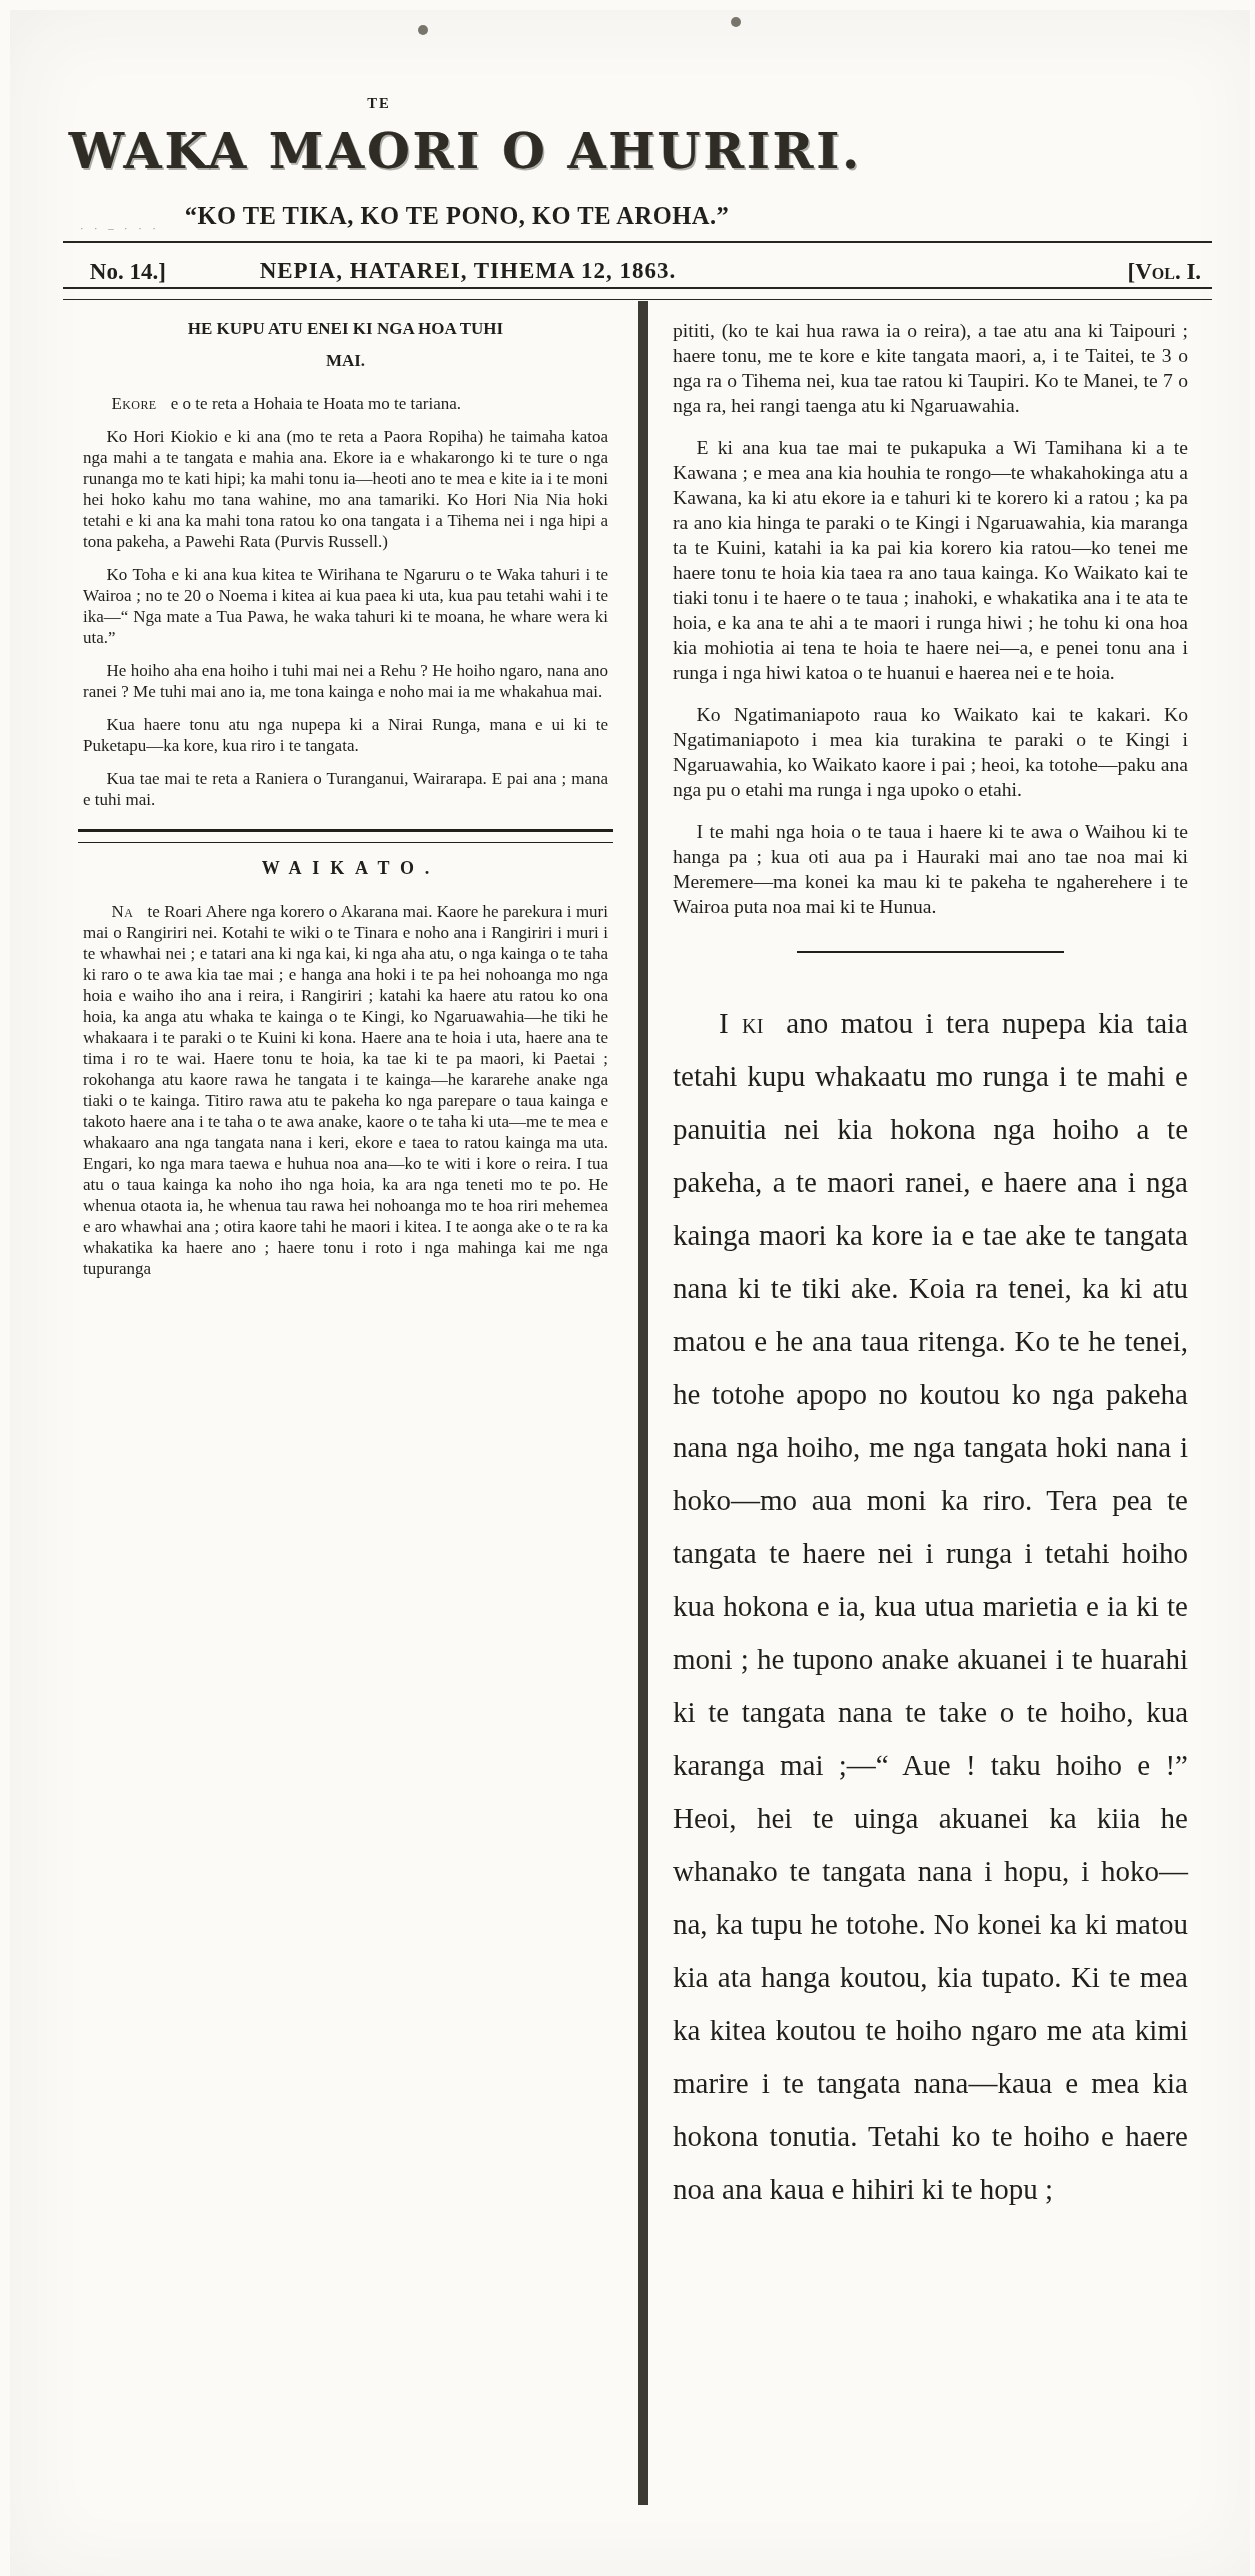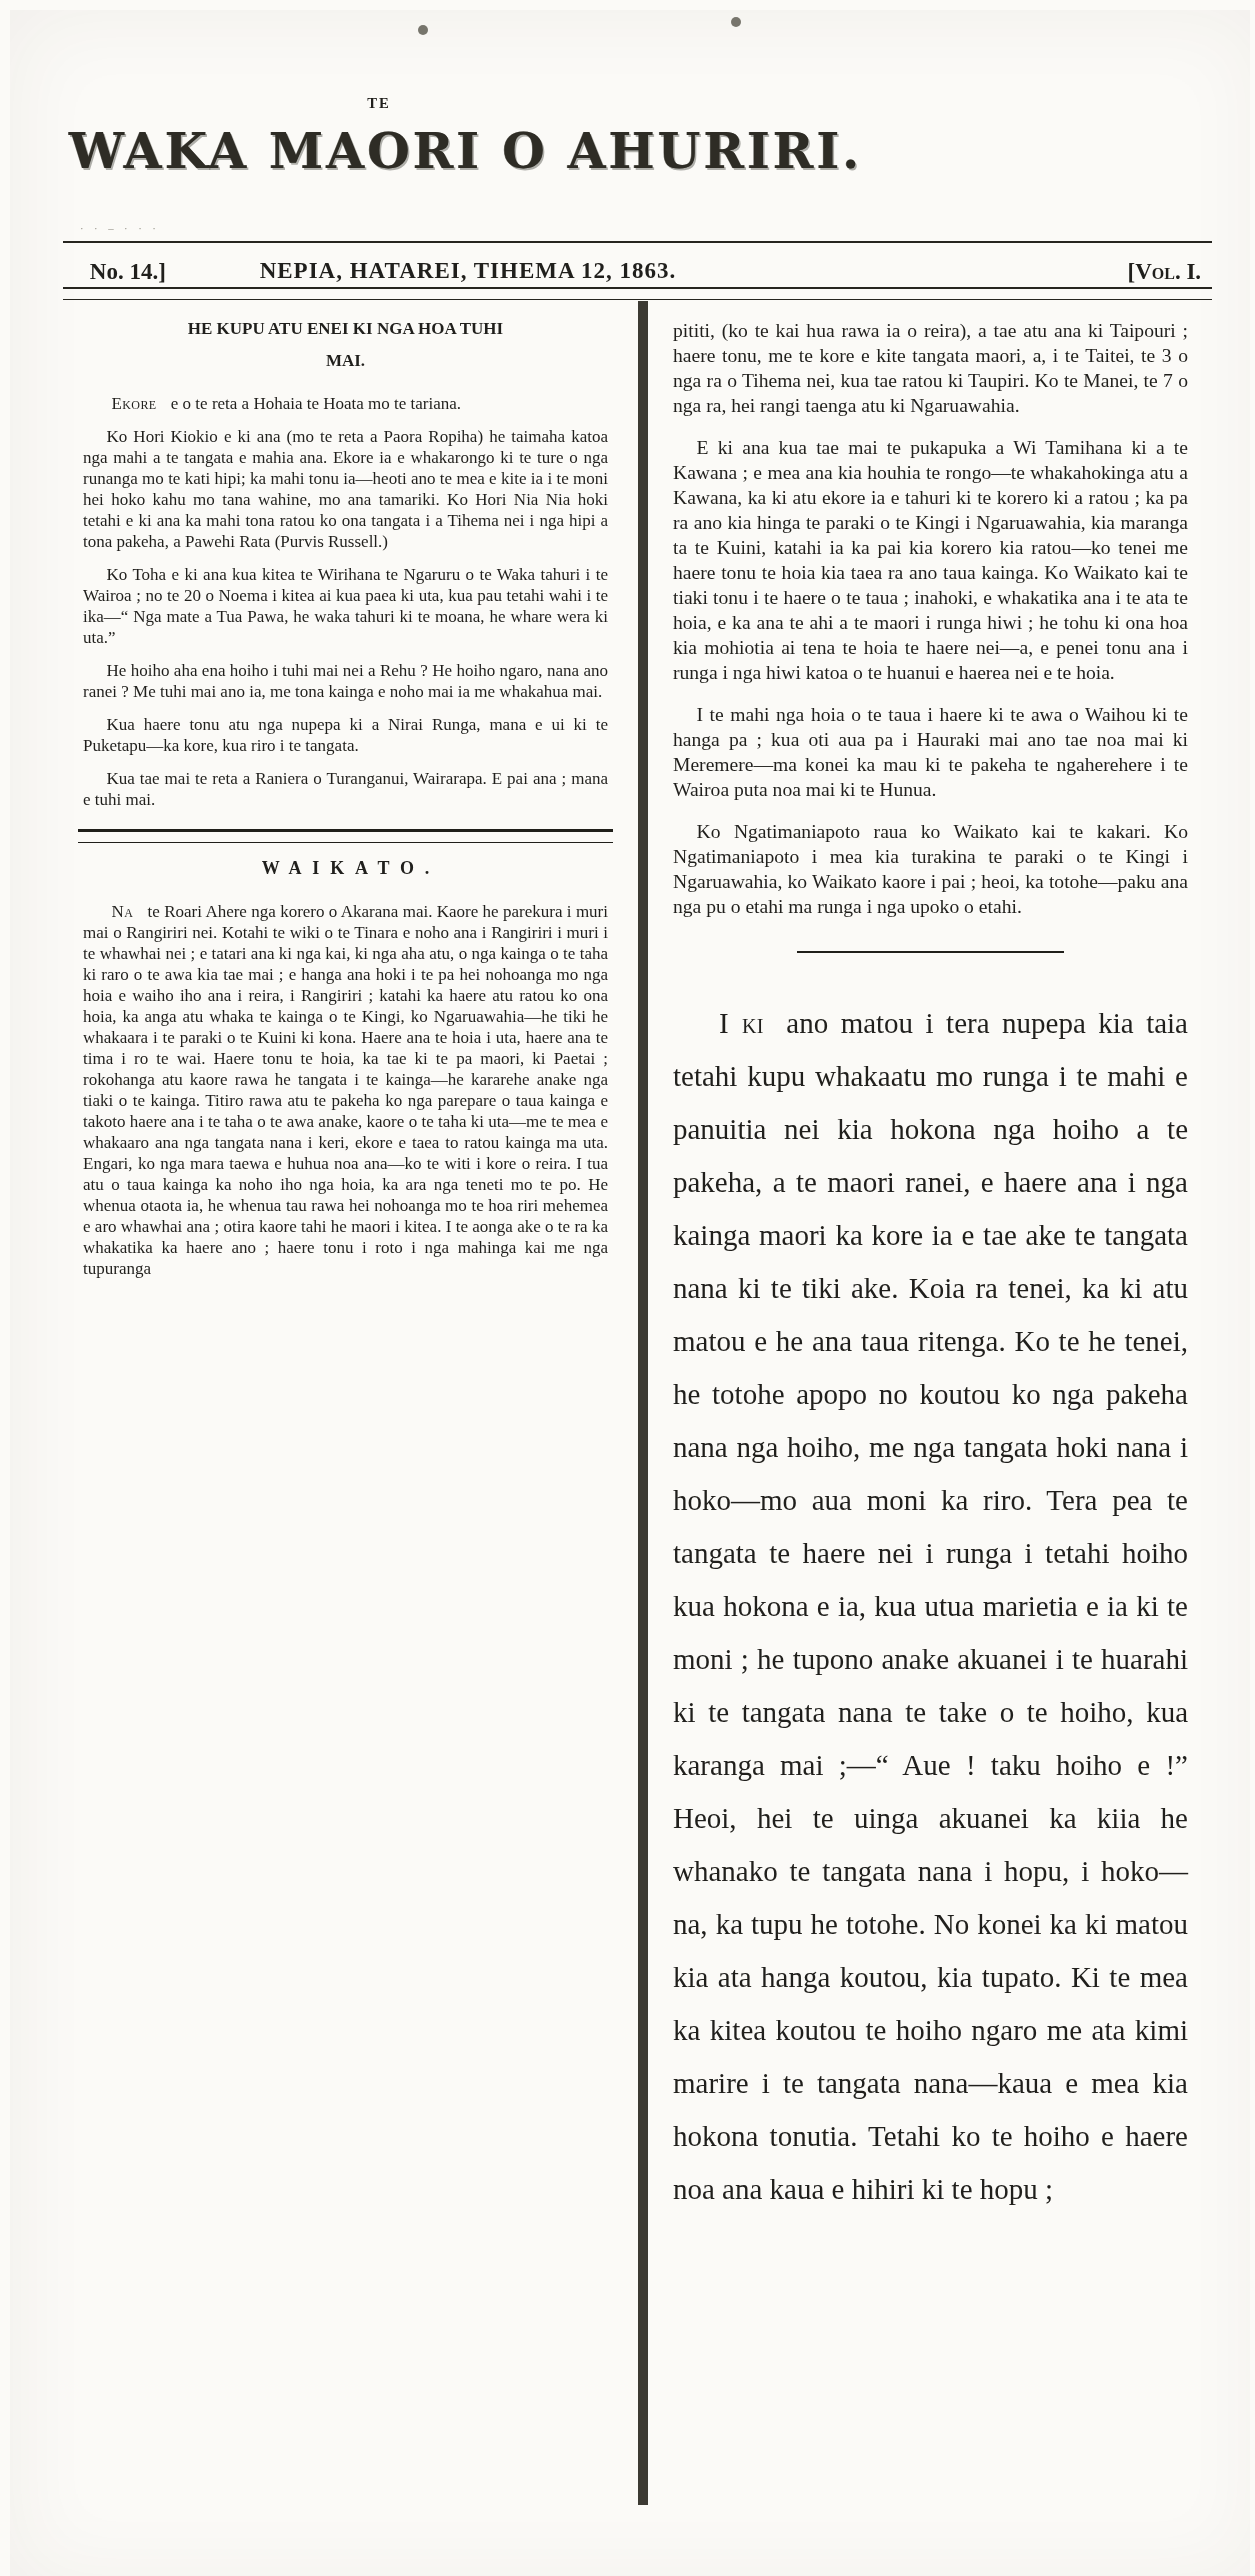--- a/index.html
+++ b/index.html
@@ -53,20 +53,21 @@
 <body>
 
 <div class="page">
 
   <div class="speck speck-a"></div>
   <div class="speck speck-b"></div>
 
   <header class="header-block">
     <div class="overline">TE</div>
     <h1 class="masthead-title">WAKA MAORI O AHURIRI.</h1>
+    <div class="motto">“KO TE TIKA, KO TE PONO, KO TE AROHA.”</div>
   </header>
 
   <div class="scan-marks">· · – · · ·</div>
 
   <div class="rule-top"></div>
 
   <div class="dateline">
     <span class="issue">No. 14.]</span>
     <span class="date">NEPIA, HATAREI, TIHEMA 12, 1863.</span>
     <span class="vol">[Vol. I.</span>
@@ -96,22 +97,22 @@
 
     <p><span class="lead">Na</span><span> te Roari Ahere nga korero o Akarana mai. Kaore he parekura i muri mai o Rangiriri nei. Kotahi te wiki o te Tinara e noho ana i Rangiriri i muri i te whawhai nei ; e tatari ana ki nga kai, ki nga aha atu, o nga kainga o te taha ki raro o te awa kia tae mai ; e hanga ana hoki i te pa hei nohoanga mo nga hoia e waiho iho ana i reira, i Rangiriri ; katahi ka haere atu ratou ko ona hoia, ka anga atu whaka te kainga o te Kingi, ko Ngaruawahia—he tiki he whakaara i te paraki o te Kuini ki kona. Haere ana te hoia i uta, haere ana te tima i ro te wai. Haere tonu te hoia, ka tae ki te pa maori, ki Paetai ; rokohanga atu kaore rawa he tangata i te kainga—he kararehe anake nga tiaki o te kainga. Titiro rawa atu te pakeha ko nga parepare o taua kainga e takoto haere ana i te taha o te awa anake, kaore o te taha ki uta—me te mea e whakaaro ana nga tangata nana i keri, ekore e taea to ratou kainga ma uta. Engari, ko nga mara taewa e huhua noa ana—ko te witi i kore o reira. I tua atu o taua kainga ka noho iho nga hoia, ka ara nga teneti mo te po. He whenua otaota ia, he whenua tau rawa hei nohoanga mo te hoa riri mehemea e aro whawhai ana ; otira kaore tahi he maori i kitea. I te aonga ake o te ra ka whakatika ka haere ano ; haere tonu i roto i nga mahinga kai me nga tupuranga</span></p>
 
   </section>
 
   <section class="col col-right">
 
     <div class="body-rt">
       <p class="cont">pititi, (ko te kai hua rawa ia o reira), a tae atu ana ki Taipouri ; haere tonu, me te kore e kite tangata maori, a, i te Taitei, te 3 o nga ra o Tihema nei, kua tae ratou ki Taupiri. Ko te Manei, te 7 o nga ra, hei rangi taenga atu ki Ngaruawahia.</p>
       <p>E ki ana kua tae mai te pukapuka a Wi Tamihana ki a te Kawana ; e mea ana kia houhia te rongo—te whakahokinga atu a Kawana, ka ki atu ekore ia e tahuri ki te korero ki a ratou ; ka pa ra ano kia hinga te paraki o te Kingi i Ngaruawahia, kia maranga ta te Kuini, katahi ia ka pai kia korero kia ratou—ko tenei me haere tonu te hoia kia taea ra ano taua kainga. Ko Waikato kai te tiaki tonu i te haere o te taua ; inahoki, e whakatika ana i te ata te hoia, e ka ana te ahi a te maori i runga hiwi ; he tohu ki ona hoa kia mohiotia ai tena te hoia te haere nei—a, e penei tonu ana i runga i nga hiwi katoa o te huanui e haerea nei e te hoia.</p>
+      <p>Ko Ngatimaniapoto raua ko Waikato kai te kakari. Ko Ngatimaniapoto i mea kia turakina te paraki o te Kingi i Ngaruawahia, ko Waikato kaore i pai ; heoi, ka totohe—paku ana nga pu o etahi ma runga i nga upoko o etahi.</p>
       <p>I te mahi nga hoia o te taua i haere ki te awa o Waihou ki te hanga pa ; kua oti aua pa i Hauraki mai ano tae noa mai ki Meremere—ma konei ka mau ki te pakeha te ngaherehere i te Wairoa puta noa mai ki te Hunua.</p>
-      <p>Ko Ngatimaniapoto raua ko Waikato kai te kakari. Ko Ngatimaniapoto i mea kia turakina te paraki o te Kingi i Ngaruawahia, ko Waikato kaore i pai ; heoi, ka totohe—paku ana nga pu o etahi ma runga i nga upoko o etahi.</p>
     </div>
 
     <div class="short-rule"></div>
 
     <div class="notice">
       <p><span class="lead">I ki</span><span> ano matou i tera nupepa kia taia tetahi kupu whakaatu mo runga i te mahi e panuitia nei kia hokona nga hoiho a te pakeha, a te maori ranei, e haere ana i nga kainga maori ka kore ia e tae ake te tangata nana ki te tiki ake. Koia ra tenei, ka ki atu matou e he ana taua ritenga. Ko te he tenei, he totohe apopo no koutou ko nga pakeha nana nga hoiho, me nga tangata hoki nana i hoko—mo aua moni ka riro. Tera pea te tangata te haere nei i runga i tetahi hoiho kua hokona e ia, kua utua marietia e ia ki te moni ; he tupono anake akuanei i te huarahi ki te tangata nana te take o te hoiho, kua karanga mai ;—“ Aue ! taku hoiho e !” Heoi, hei te uinga akuanei ka kiia he whanako te tangata nana i hopu, i hoko—na, ka tupu he totohe. No konei ka ki matou kia ata hanga koutou, kia tupato. Ki te mea ka kitea koutou te hoiho ngaro me ata kimi marire i te tangata nana—kaua e mea kia hokona tonutia. Tetahi ko te hoiho e haere noa ana kaua e hihiri ki te hopu ;</span></p>
     </div>
 
   </section>
 

